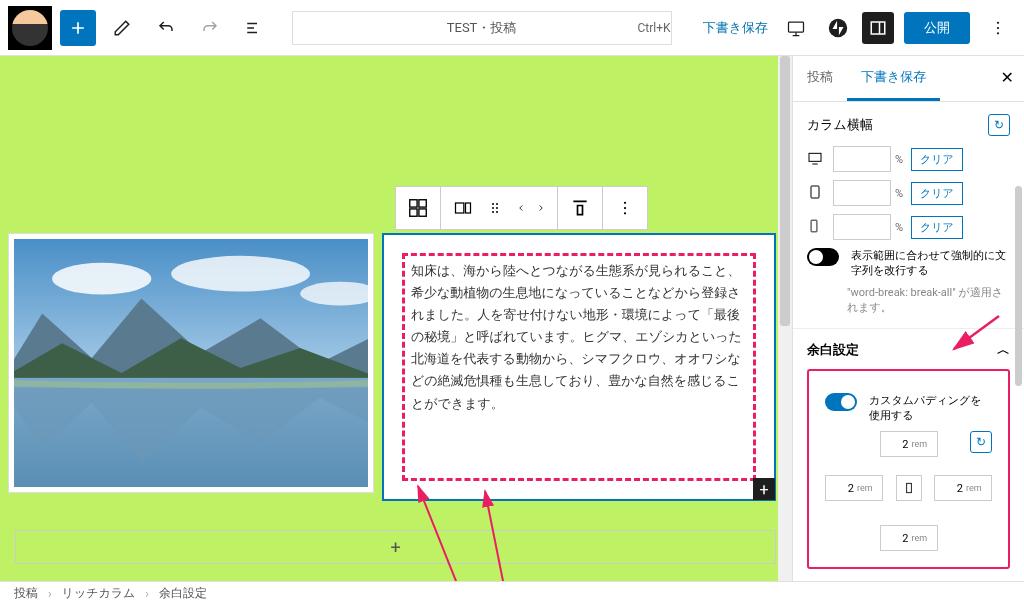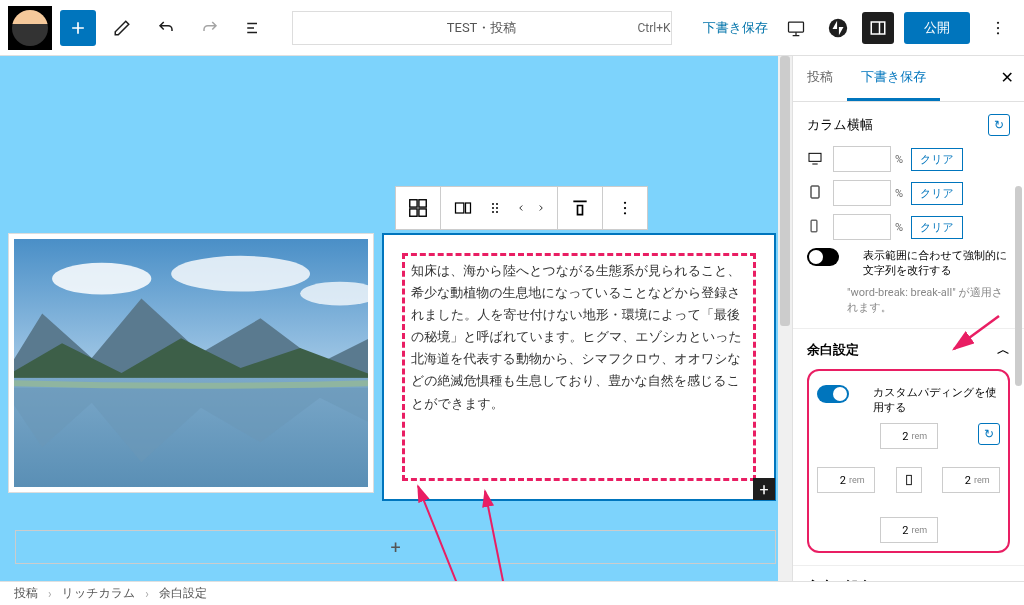--- a/index.html
+++ b/index.html
@@ -9,21 +9,21 @@
 .avatar-img { width: 36px; height: 36px; background: linear-gradient(#f5c99b 40%, #333 40%); border-radius: 50%; }
 .icon-btn { width: 36px; height: 36px; display: flex; align-items: center; justify-content: center; cursor: pointer; color: #1e1e1e; }
 .icon-btn.blue { background: #0075bd; color: #fff; border-radius: 3px; }
 .title-box { flex: 1; max-width: 380px; margin: 0 auto; border: 1px solid #ddd; height: 34px; display: flex; align-items: center; justify-content: center; padding: 0 22px; font-size: 13px; color: #555; position: relative; }
 .title-box .kbd { position: absolute; right: 0; font-size: 12px; color: #666; }
 .topbar-right { margin-left: auto; display: flex; align-items: center; gap: 10px; }
 .link-blue { color: #0073aa; font-size: 13px; cursor: pointer; }
 .pill-icon { width: 28px; height: 28px; border-radius: 50%; display: flex; align-items: center; justify-content: center; }
 .publish-btn { background: #0075bd; color: #fff; padding: 7px 20px; border-radius: 3px; font-size: 13px; cursor: pointer; }
 .main-area { display: flex; height: 525px; }
-.canvas { flex: 1; background: #7dd3fc; position: relative; overflow: hidden; padding-top: 80px; }
+.canvas { flex: 1; background: #bef264; position: relative; overflow: hidden; padding-top: 80px; }
 .block-toolbar { position: absolute; top: 130px; left: 395px; display: flex; background: #fff; border: 1px solid #ccc; height: 44px; }
 .bt-group { display: flex; align-items: center; border-right: 1px solid #ccc; padding: 0 6px; }
 .bt-group:last-child { border-right: none; }
 .bt-btn { width: 32px; height: 32px; display: flex; align-items: center; justify-content: center; cursor: pointer; }
 .columns-wrap { position: absolute; top: 177px; left: 8px; right: 16px; display: flex; gap: 8px; }
 .col { flex: 1; }
 .col-img { background: #fff; border: 1px solid #ddd; height: 260px; overflow: hidden; position: relative; padding: 5px; }
 .lake-svg { width: 100%; height: 100%; }
 .col-text { border: 2px solid #0075bd; padding: 18px; height: 268px; position: relative; background: #fff; }
 .col-text-inner { border: 3px dashed #e91e63; height: 100%; padding: 4px 6px; position: relative; }
@@ -36,30 +36,30 @@
 .tab { padding: 12px 14px; font-size: 13px; cursor: pointer; color: #666; }
 .tab.active { color: #0075bd; border-bottom: 3px solid #0075bd; font-weight: 500; }
 .tab-close { position: absolute; right: 10px; top: 12px; cursor: pointer; font-size: 16px; }
 .panel { padding: 12px 14px; border-bottom: 1px solid #eee; }
 .panel-title { font-size: 13px; font-weight: 600; margin-bottom: 10px; display: flex; justify-content: space-between; align-items: center; }
 .width-row { display: flex; align-items: center; gap: 8px; margin-bottom: 8px; }
 .width-row .dev-icon { width: 18px; }
 .width-row input { width: 58px; height: 26px; border: 1px solid #ccc; padding: 0 4px; font-size: 11px; text-align: right; }
 .width-row .unit { font-size: 11px; color: #666; margin-left: -4px; }
 .clear-btn { border: 1px solid #0075bd; color: #0075bd; padding: 3px 8px; font-size: 11px; cursor: pointer; background: #fff; }
-.toggle-row { display: flex; gap: 24px; align-items: flex-start; margin-top: 6px; }
+.toggle-row { display: flex; gap: 12px; align-items: flex-start; margin-top: 6px; }
 .toggle { width: 32px; height: 18px; border-radius: 10px; background: #ccc; position: relative; flex-shrink: 0; cursor: pointer; }
 .toggle.on { background: #0075bd; }
 .toggle::after { content: ''; position: absolute; width: 14px; height: 14px; background: #fff; border-radius: 50%; top: 2px; left: 2px; }
 .toggle.on::after { left: auto; right: 2px; }
 .toggle.black { background: #000; }
 .toggle.black::after { background: #fff; left: 2px; }
 .toggle-label { font-size: 11px; line-height: 1.4; }
 .help-txt { font-size: 11px; color: #888; margin-top: 6px; margin-left: 40px; line-height: 1.4; }
-.padding-panel { border: 2px solid #e91e63; border-radius: 12px; padding: 8px; }
+.padding-panel { border: 2px solid #e91e63; border-radius: 3px; padding: 16px; }
 .pad-grid { position: relative; height: 120px; margin-top: 8px; }
 .pad-input { position: absolute; width: 58px; height: 26px; border: 1px solid #ccc; font-size: 11px; text-align: center; display: flex; align-items: center; }
 .pad-input input { border: none; width: 28px; text-align: right; font-size: 11px; outline: none; }
 .pad-input .u { font-size: 9px; color: #888; margin-left: 3px; }
 .pad-top { top: 0; left: 50%; transform: translateX(-50%); }
 .pad-left { top: 44px; left: 0; }
 .pad-right { top: 44px; right: 0; }
 .pad-bottom { bottom: 0; left: 50%; transform: translateX(-50%); }
 .pad-center { position: absolute; top: 44px; left: 50%; transform: translateX(-50%); width: 26px; height: 26px; border: 1px solid #ccc; display: flex; align-items: center; justify-content: center; }
 .reset-round { position: absolute; top: 0; right: 0; width: 22px; height: 22px; border: 1px solid #0075bd; border-radius: 3px; color: #0075bd; display: flex; align-items: center; justify-content: center; font-size: 12px; cursor: pointer; }

